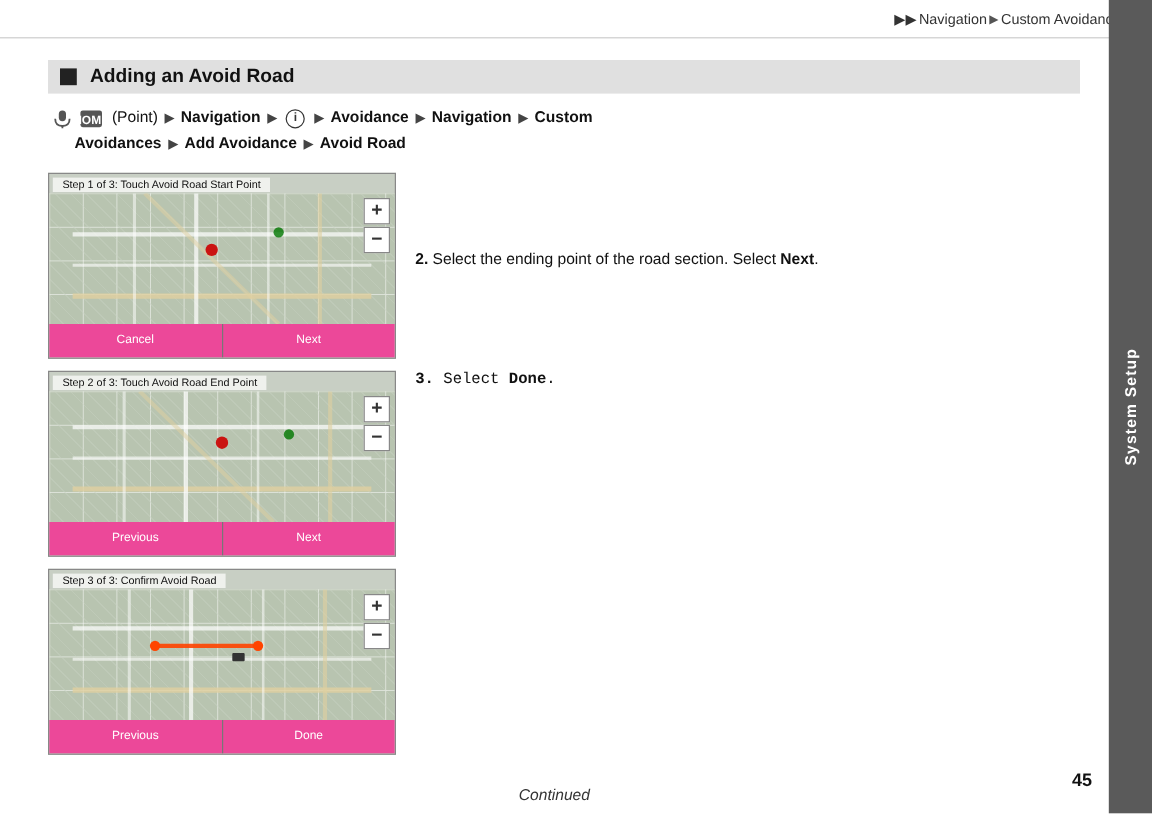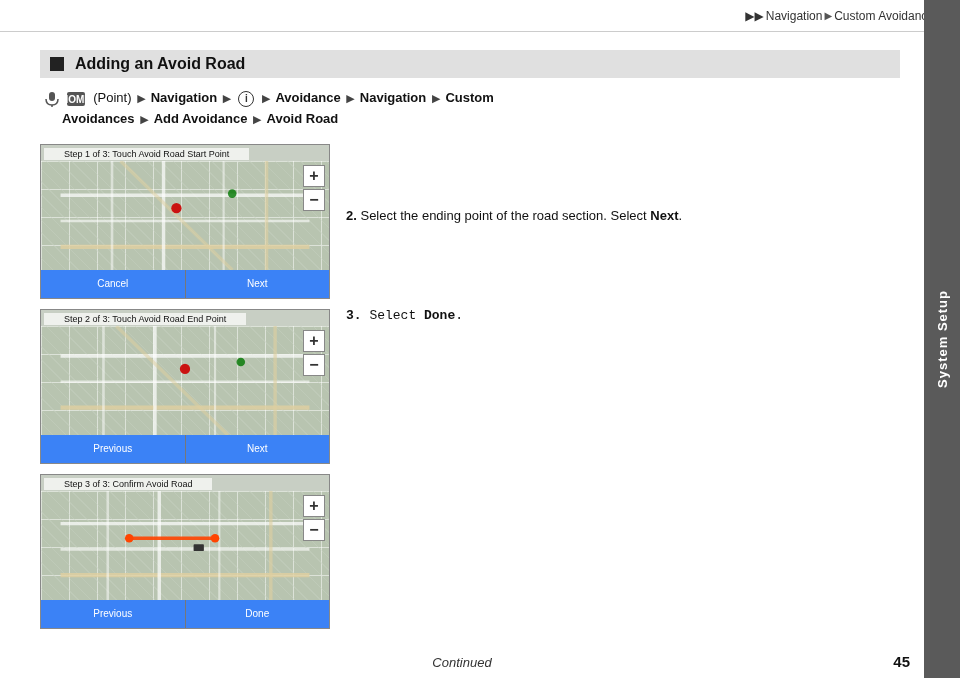--- a/index.html
+++ b/index.html
@@ -158,21 +158,21 @@
       overflow: hidden;
     }
 
     .map-step-label {
       position: absolute;
       top: 3px;
       left: 3px;
       font-size: 9px;
       color: #111;
       background: rgba(255,255,255,0.7);
-      padding: 1px 20px;
+      padding: 1px 8px;
       z-index: 2;
     }
 
     .map-body {
       position: absolute;
       top: 16px;
       left: 0;
       right: 0;
       bottom: 28px;
       background: #b8c4b0;
@@ -219,21 +219,21 @@
       position: absolute;
       bottom: 0;
       left: 0;
       right: 0;
       height: 28px;
       display: flex;
     }
 
     .map-btn {
       flex: 1;
-      background: #3b82f6;
+      background: #ec4899;
       color: #fff;
       font-size: 10px;
       display: flex;
       align-items: center;
       justify-content: center;
       border: none;
       cursor: pointer;
     }
 
     .map-btn + .map-btn {
@@ -274,21 +274,21 @@
     }
 
     .continued-text {
       font-size: 13px;
       color: #333;
       font-style: italic;
     }
 
     .page-number {
       position: absolute;
-      bottom: 8px;
+      bottom: 19px;
       right: 50px;
       font-size: 15px;
       font-weight: bold;
       color: #111;
     }
 
     
     .map-texture {
       position: absolute;
       top: 0; left: 0; right: 0; bottom: 0;

